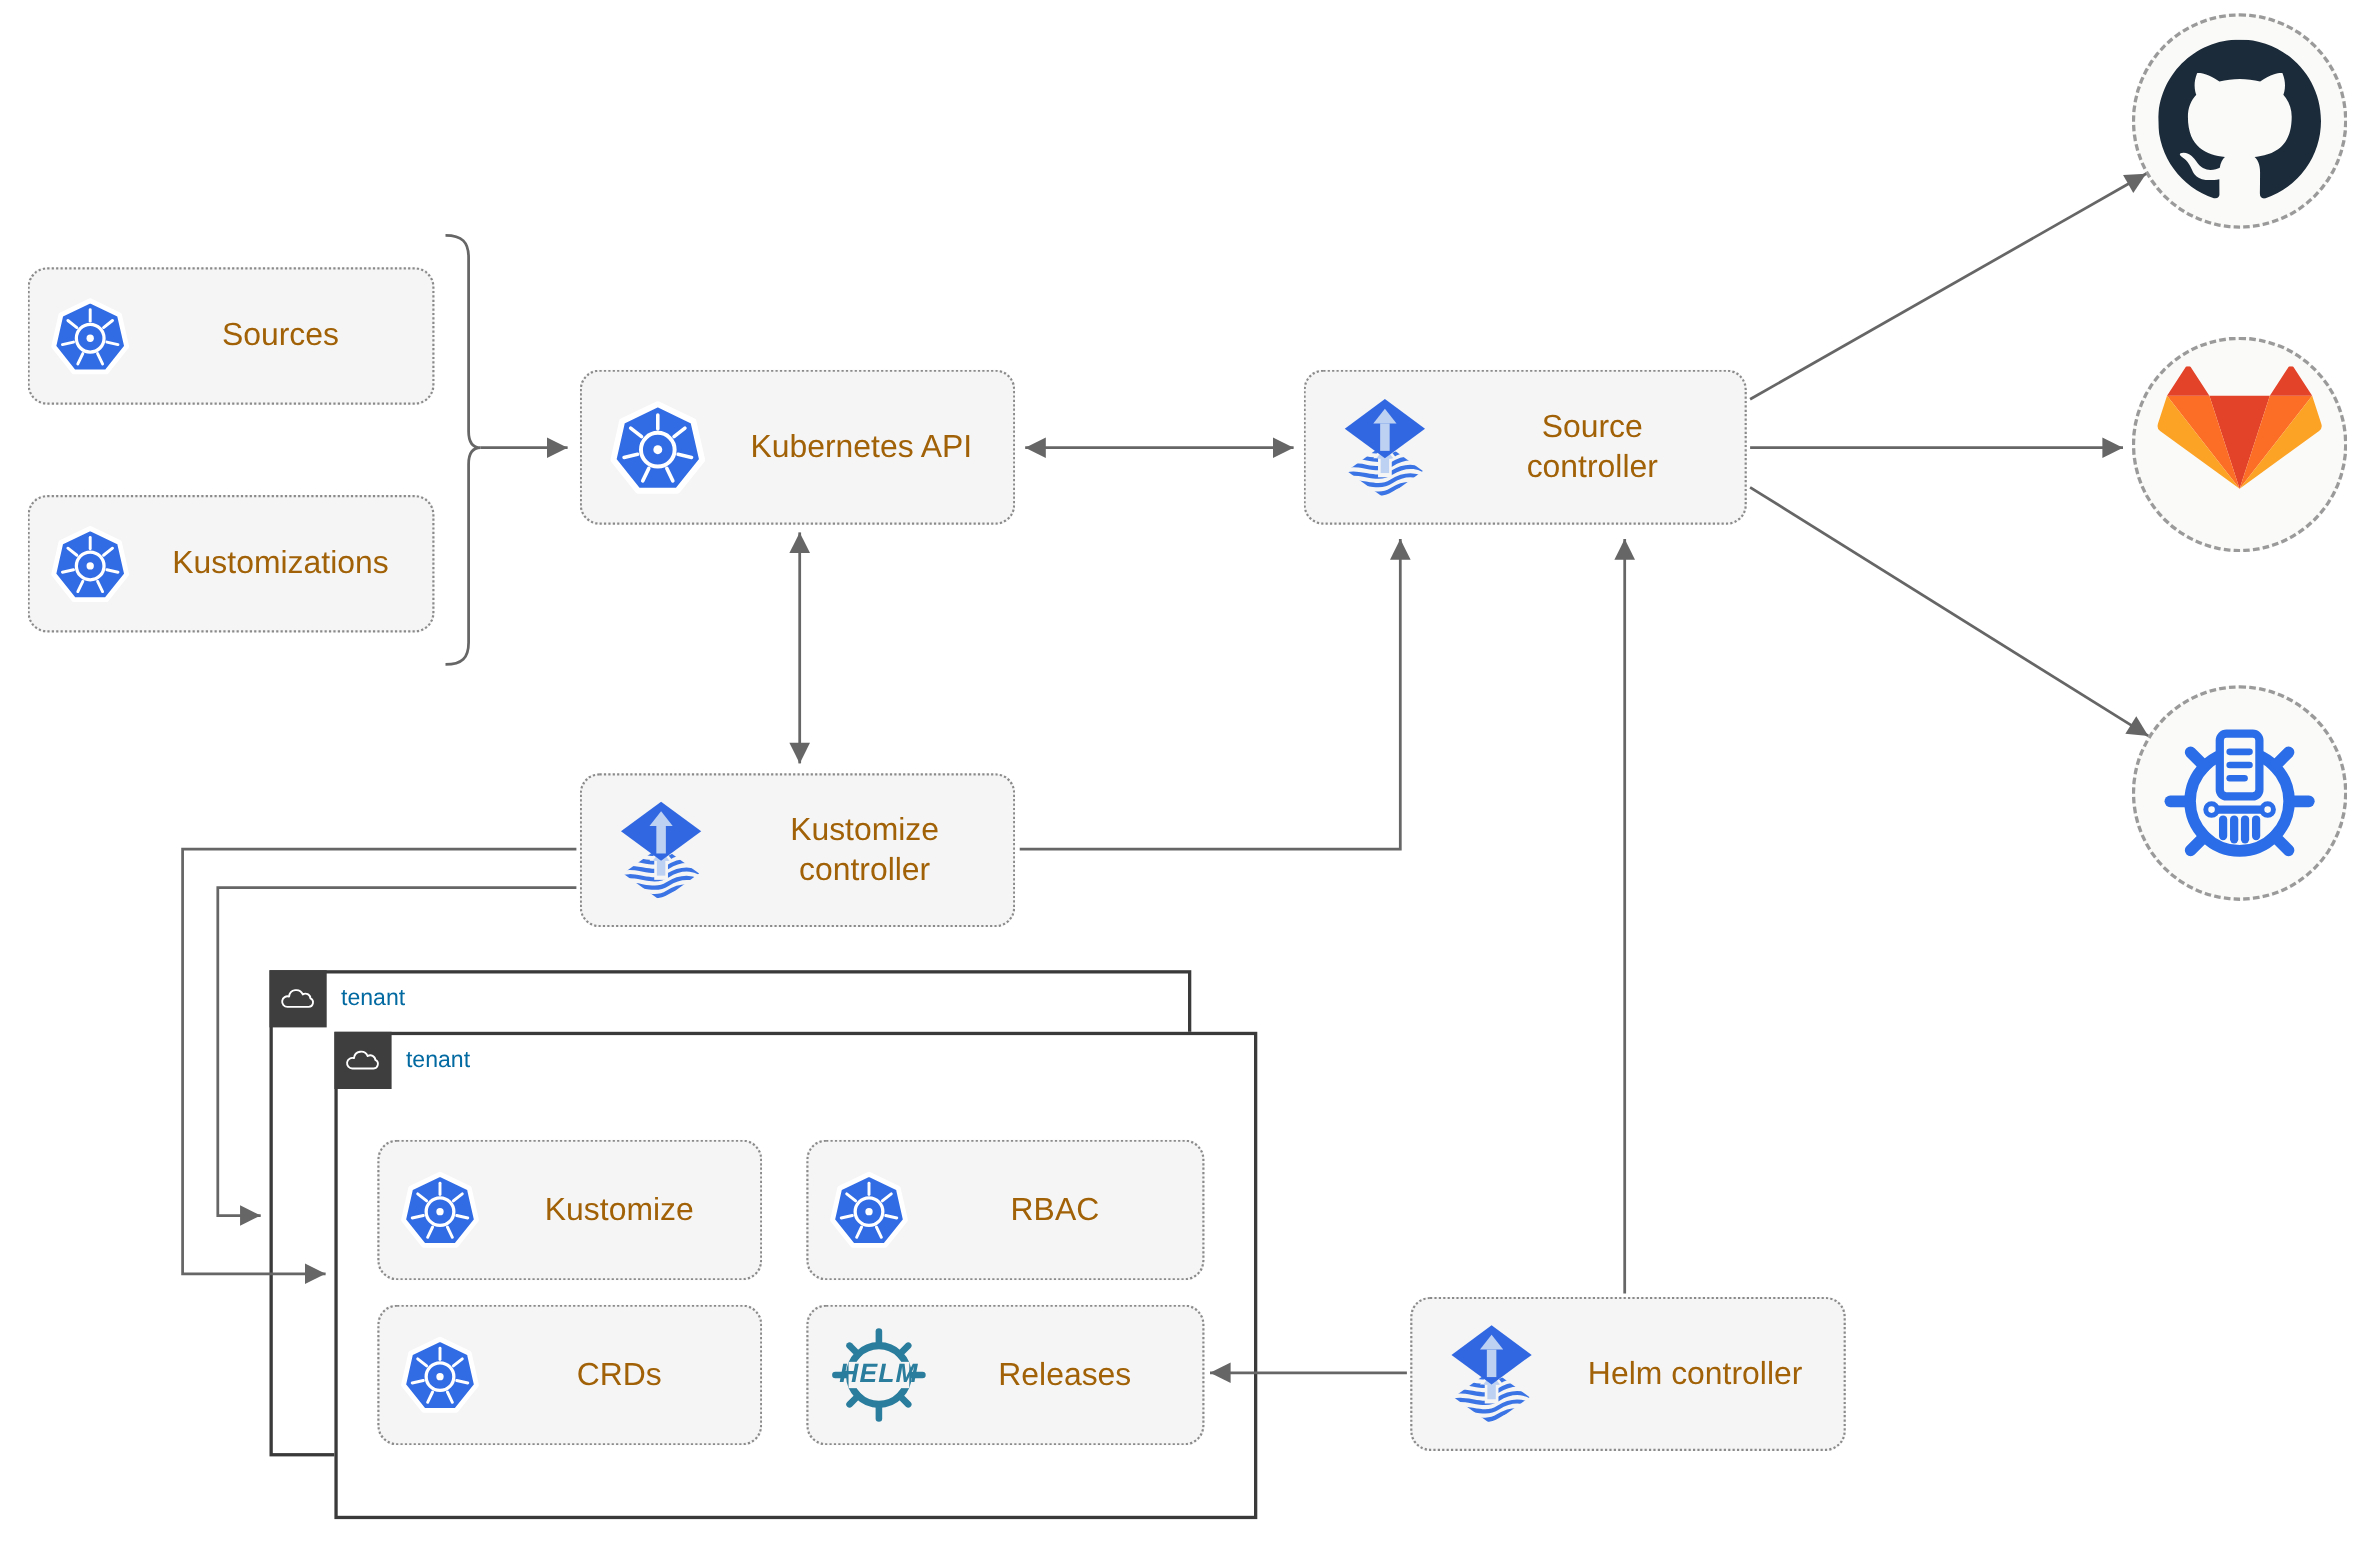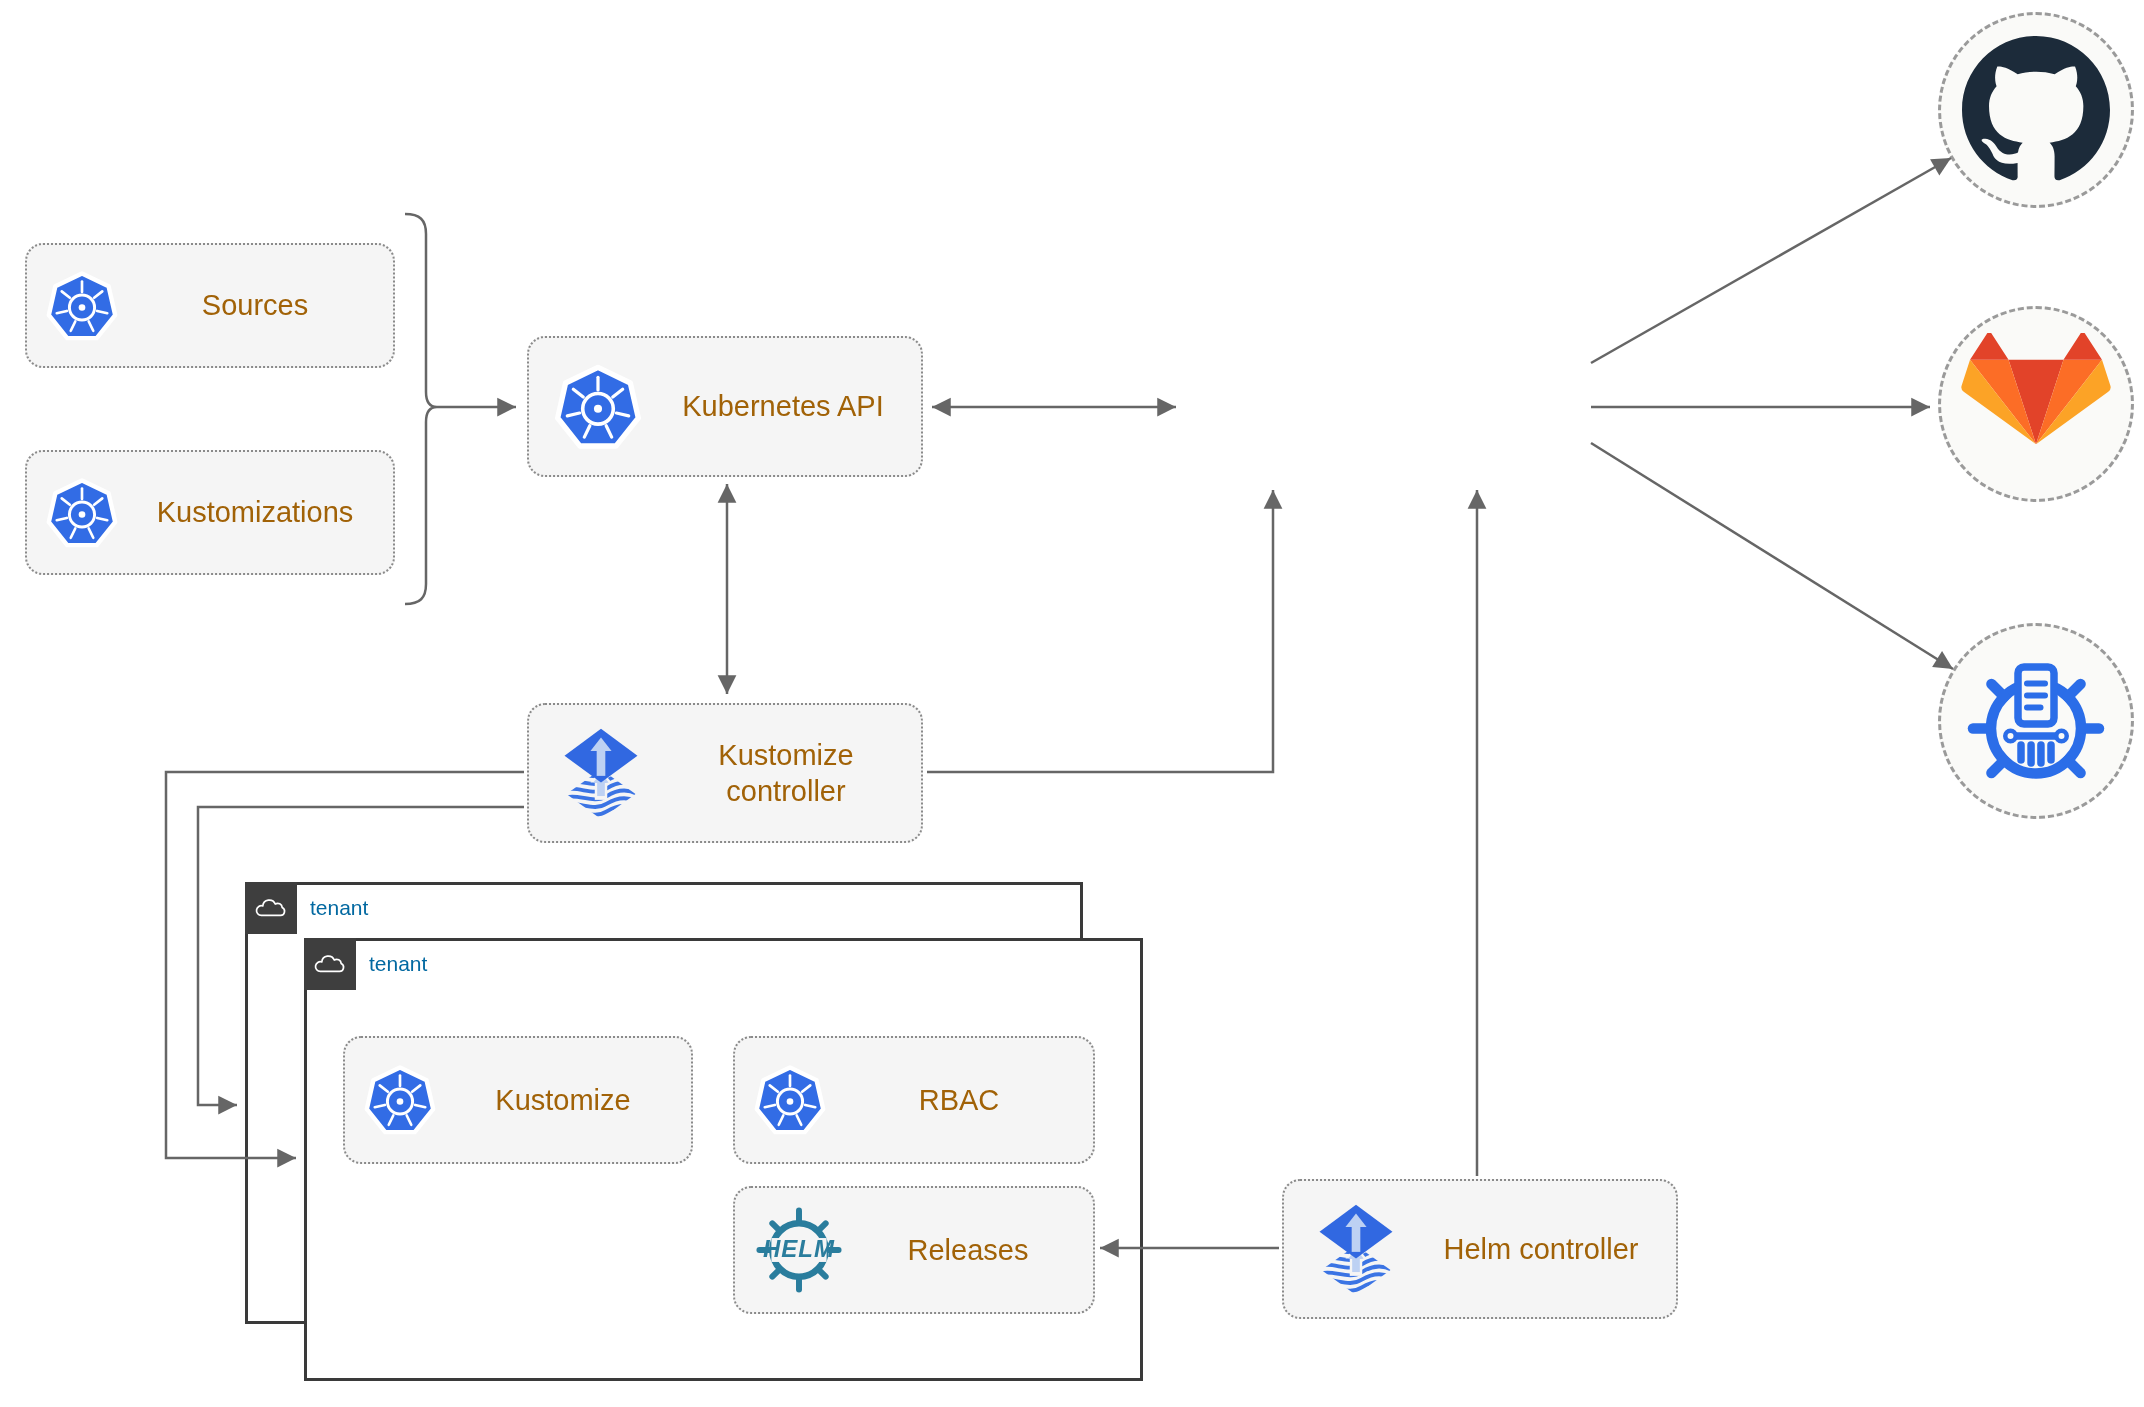--- a/index.html
+++ b/index.html
@@ -194,20 +194,30 @@
       <span class="nicon">
         <svg class="ic" width="74" height="74">
             <use href="#sym-k8s"></use>
           </svg>
         </span>
       <div class="nlabel">
           <span class="inner">RBAC</span>
         </div>
     </div>
 
+    <div class="node small" style="left:36px; top:245px; width:350px; height:128px">
+      <span class="nicon">
+        <svg class="ic" width="74" height="74">
+            <use href="#sym-k8s"></use>
+          </svg>
+        </span>
+      <div class="nlabel">
+          <span class="inner">CRDs</span>
+        </div>
+    </div>
 
     <div class="node small" style="left:426px; top:245px; width:362px; height:128px">
       <span class="nicon helm-icon">
         <svg class="ic" width="92" height="92">
             <use href="#sym-helm-wheel"></use>
           </svg>
         <span class="word">HELM</span>
       </span>
       <div class="nlabel">
           <span class="inner">Releases</span>
@@ -241,20 +251,30 @@
     <span class="nicon">
       <svg class="ic" width="90" height="90">
           <use href="#sym-k8s"></use>
         </svg>
       </span>
     <div class="nlabel">
         <span class="inner">Kubernetes API</span>
       </div>
   </div>
 
+  <div class="node big two-line zn" style="left:1185px; top:336px; width:403px; height:141px">
+    <span class="nicon">
+      <svg class="ic" width="96" height="96">
+          <use href="#sym-flux"></use>
+        </svg>
+      </span>
+    <div class="nlabel">
+        <span class="inner">Source controller</span>
+      </div>
+  </div>
 
   <div class="node big two-line zn" style="left:527px; top:703px; width:396px; height:140px">
     <span class="nicon">
       <svg class="ic" width="96" height="96">
           <use href="#sym-flux"></use>
         </svg>
       </span>
     <div class="nlabel">
         <span class="inner">Kustomize controller</span>
       </div>

